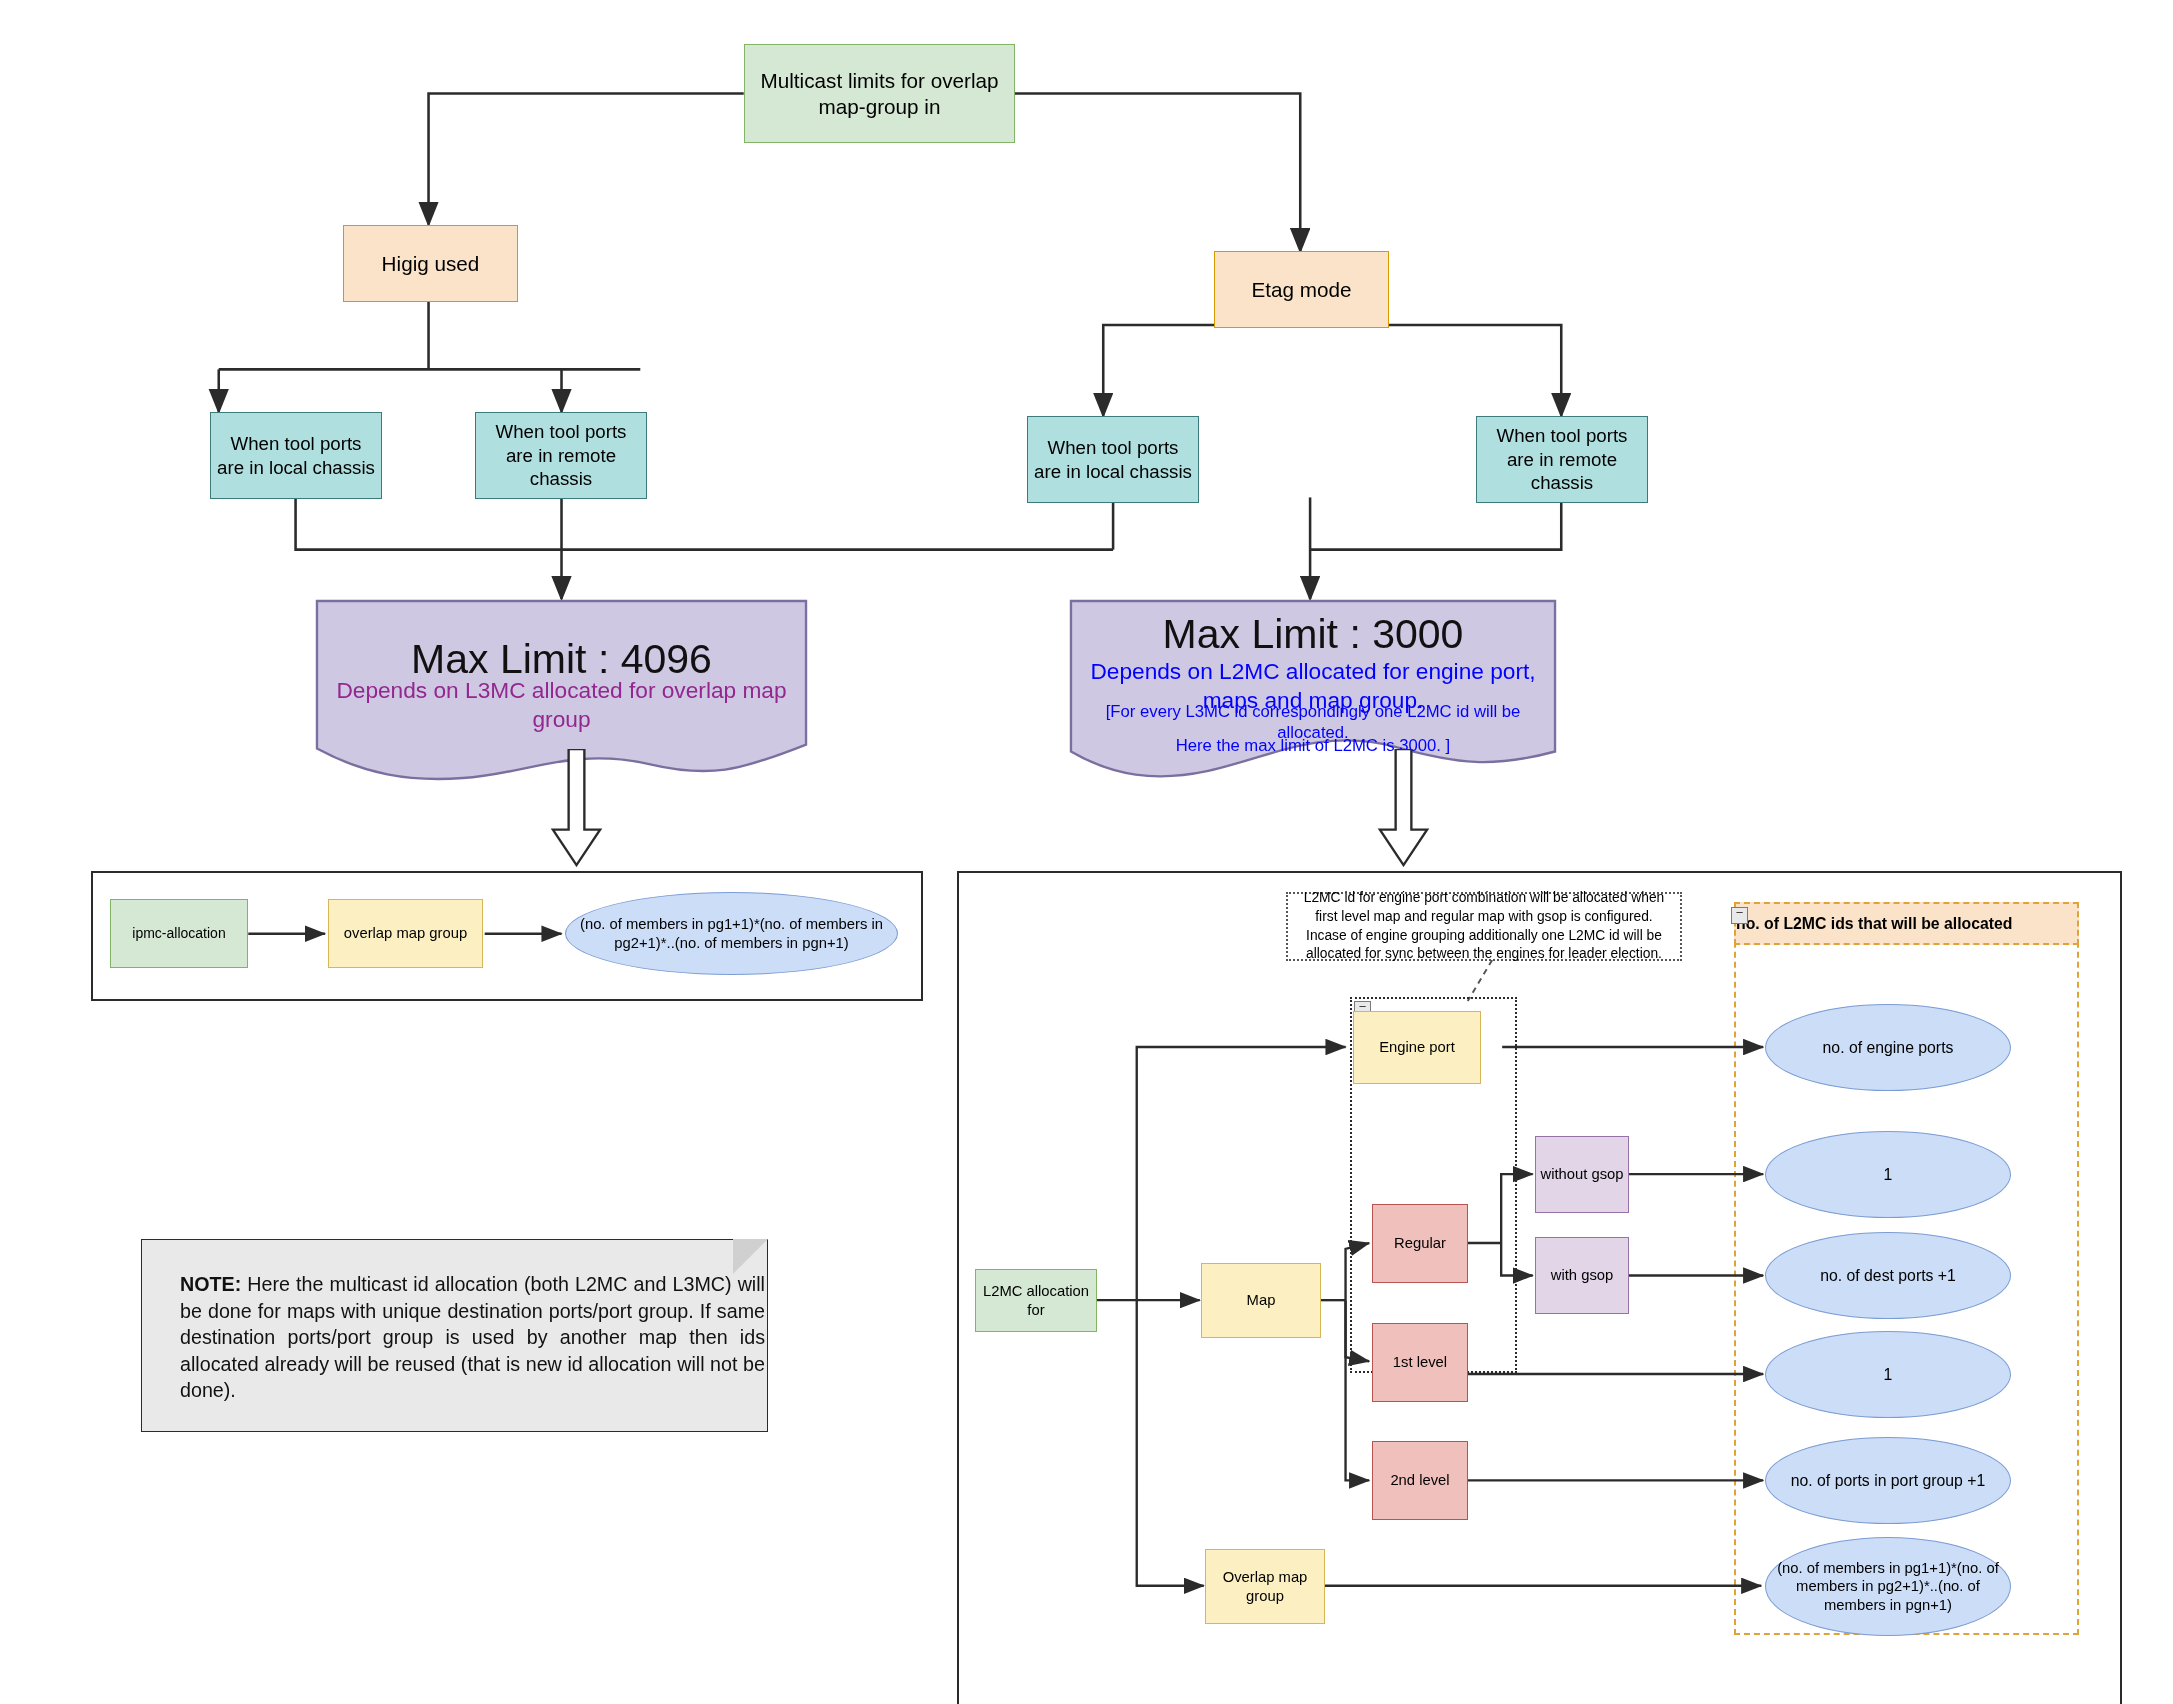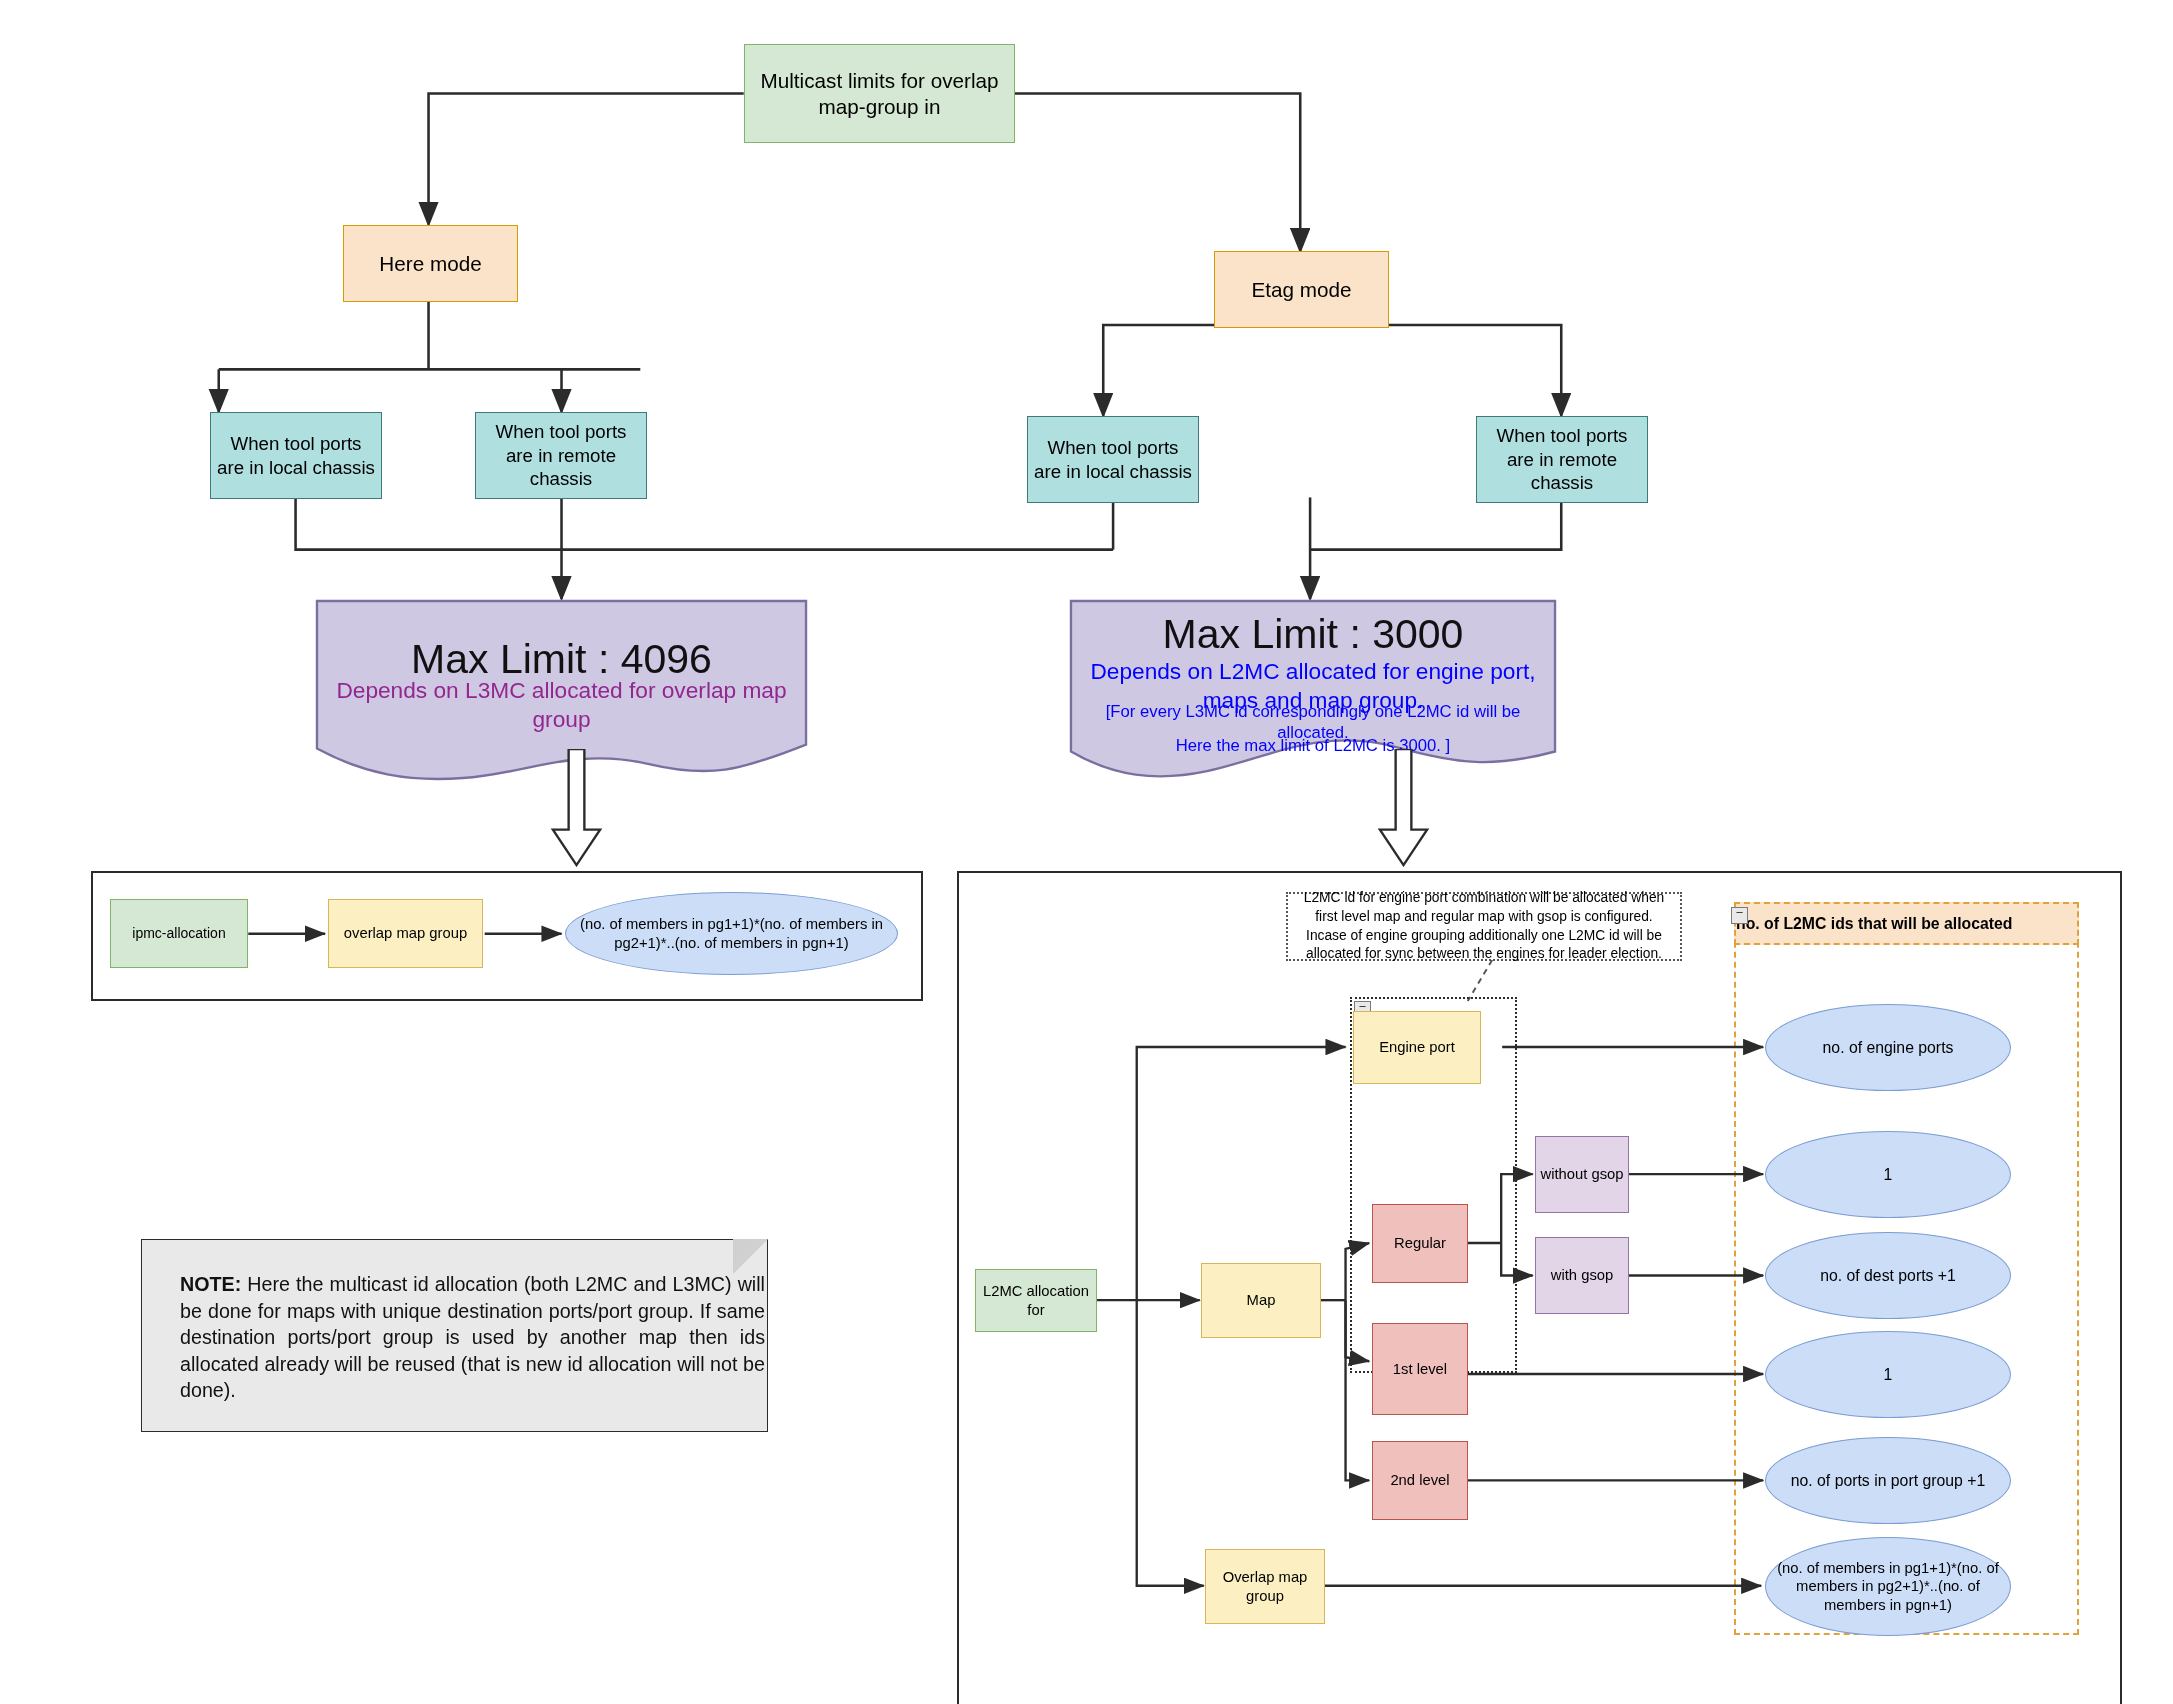--- a/index.html
+++ b/index.html
@@ -70,21 +70,21 @@
       <path d="M1330,505 L1330,558 L1330,608" marker-end="url(#arrow)"></path>
       <path d="M1585,505 L1585,558 L1330,558"></path>
     </g>
   </svg>
 
   <div class="node rect green" style="left:744px;top:44px;width:271px;height:99px;font-size:20.7px;">
     <span>Multicast limits for overlap map-group in</span>
   </div>
 
   <div class="node rect orange" style="left:343px;top:225px;width:175px;height:77px;font-size:20.7px;">
-    <span>Here mode</span>
+    <span>Higig used</span>
   </div>
 
   <div class="node rect orange" style="left:1214px;top:251px;width:175px;height:77px;font-size:20.7px;">
     <span>Etag mode</span>
   </div>
 
   <div class="node rect teal" style="left:210px;top:412px;width:172px;height:87px;font-size:18.7px;">
     <span>When tool ports are in local chassis</span>
   </div>
   <div class="node rect teal" style="left:475px;top:412px;width:172px;height:87px;font-size:18.7px;">
@@ -209,21 +209,21 @@
 
   <div class="node rect yellow" style="left:1353px;top:1011px;width:128px;height:73px;font-size:14.8px;">
     <span>Engine port</span>
   </div>
   <div class="node rect yellow" style="left:1201px;top:1263px;width:120px;height:75px;font-size:14.8px;">
     <span>Map</span>
   </div>
   <div class="node rect red" style="left:1372px;top:1204px;width:96px;height:79px;font-size:14.8px;">
     <span>Regular</span>
   </div>
-  <div class="node rect red" style="left:1372px;top:1323px;width:96px;height:92px;font-size:14.8px;">
+  <div class="node rect red" style="left:1372px;top:1323px;width:96px;height:79px;font-size:14.8px;">
     <span>1st level</span>
   </div>
   <div class="node rect red" style="left:1372px;top:1441px;width:96px;height:79px;font-size:14.8px;">
     <span>2nd level</span>
   </div>
   <div class="node rect purple" style="left:1535px;top:1136px;width:94px;height:77px;font-size:14.8px;">
     <span>without gsop</span>
   </div>
   <div class="node rect purple" style="left:1535px;top:1237px;width:94px;height:77px;font-size:14.8px;">
     <span>with gsop</span>

